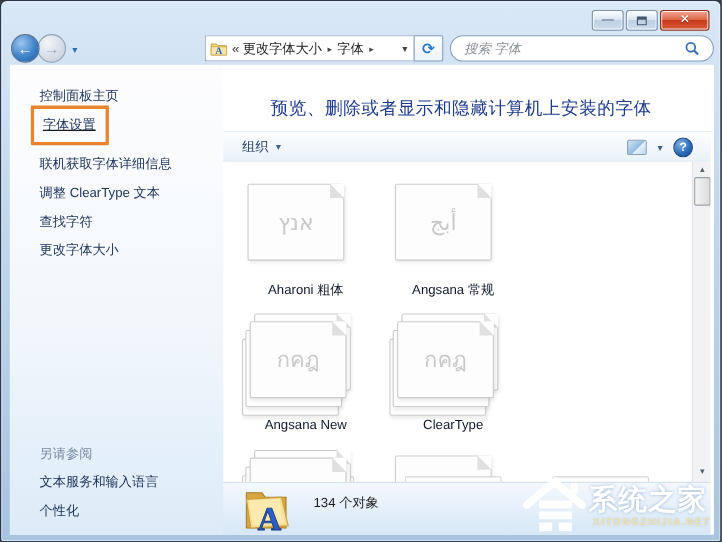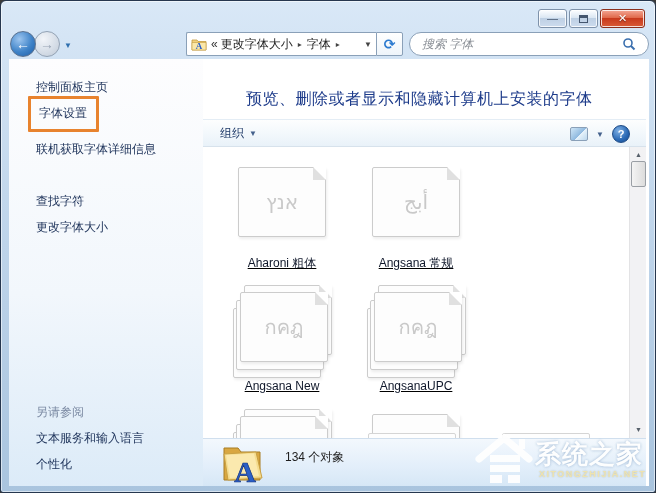--- a/index.html
+++ b/index.html
@@ -74,21 +74,21 @@
 
   
   .sidebar{
     position:absolute; left:0; top:0; width:197px; height:427px;
     background:linear-gradient(#fdfdfe 0%, #f2f7fc 55%, #dcebf8 100%);
   }
   .side-item{ position:absolute; left:27px; font-size:12px; color:#20355c; white-space:nowrap; cursor:pointer; }
   .side-header{ position:absolute; left:27px; font-size:12px; color:#7b8aa3; }
   .hl-box{
     position:absolute; left:19px; top:37px; padding:6px 9px 7px 8px;
-    border:3px solid #e8832e; border-radius:1px;
+    border:3px solid #e8832e; border-radius:1px;text-decoration:underline;
   }
   .hl-box .side-item{ position:static; }
 
   
   .rightpane{ position:absolute; left:194px; top:0; width:443px; height:334px; }
   .heading-area{ position:absolute; left:0; top:0; width:443px; height:60px; background:#fff; }
   .heading{ position:absolute; left:43px; top:30px; font-size:16px; color:#1d3b8a; letter-spacing:.5px; }
 
   .toolbar{
     position:absolute; left:0; top:60px; width:443px; height:28px;
@@ -103,21 +103,21 @@
     background:linear-gradient(135deg,#cfe6f7 0%,#8fb9df 55%,#e8f3fb 56%,#bcd8ee); }
   .views-dd{ font-size:8px; color:#44618c; }
   .helpbtn{ width:18px; height:18px; border-radius:50%;
     background:radial-gradient(circle at 35% 30%, #7fb0e4, #2a69b5 60%, #17498c);
     border:1px solid #1c4a86; color:#fff; font-weight:bold; font-size:11px;
     text-align:center; line-height:17px; }
 
   
   .listarea{ position:absolute; left:0; top:88px; width:443px; height:291px; background:#fff; overflow:hidden; }
   .grid{ position:absolute; left:12px; top:8px; width:400px; display:flex; flex-wrap:wrap; }
-  .tile{ width:126px; margin:0 4px 6px 4px; display:flex; flex-direction:column; align-items:center; cursor:pointer;text-decoration:underline; }
+  .tile{ width:126px; margin:0 4px 6px 4px; display:flex; flex-direction:column; cursor:pointer; }
   .iconbox{ position:relative; width:100px; height:92px; margin-top:4px; }
   .page{
     position:absolute; width:88px; height:70px; background:#fdfdfd;
     border:1px solid #ccc; border-radius:2px;
     box-shadow:1px 2px 3px rgba(0,0,0,.07);
   }
   .page .glyph{
     position:absolute; left:0; right:0; top:50%; transform:translateY(-50%);
     text-align:center; font-size:20px; color:#c9c9c9;
     font-family:"DejaVu Sans",sans-serif;
@@ -210,20 +210,21 @@
   </div>
 
   <div class="client">
 
     <div class="sidebar">
       <div class="side-item" style="top:20px">控制面板主页</div>
       <div class="hl-box">
         <div class="side-item">字体设置</div>
       </div>
       <div class="side-item" style="top:82px">联机获取字体详细信息</div>
+      <div class="side-item" style="top:108px">调整 ClearType 文本</div>
       <div class="side-item" style="top:134px">查找字符</div>
       <div class="side-item" style="top:160px">更改字体大小</div>
 
       <div class="side-header" style="top:345px">另请参阅</div>
       <div class="side-item" style="top:371px">文本服务和输入语言</div>
       <div class="side-item" style="top:397px">个性化</div>
     </div>
 
     <div class="rightpane">
 
@@ -286,21 +287,21 @@
               <div class="page b1">
                   <span class="fold"></span>
                 </div>
               <div class="page b2"></div>
               <div class="page b3"></div>
               <div class="page main">
                 <span class="fold"></span>
                   <span class="glyph">กคฎ</span>
               </div>
             </div>
-            <div class="tilelabel">AngsanaUPC</div>
+            <div class="tilelabel">ClearType</div>
           </div>
 
           <div class="tile">
             <div class="iconbox stackset">
               <div class="page b1">
                   <span class="fold"></span>
                 </div>
               <div class="page b2"></div>
               <div class="page b3"></div>
               <div class="page main">

